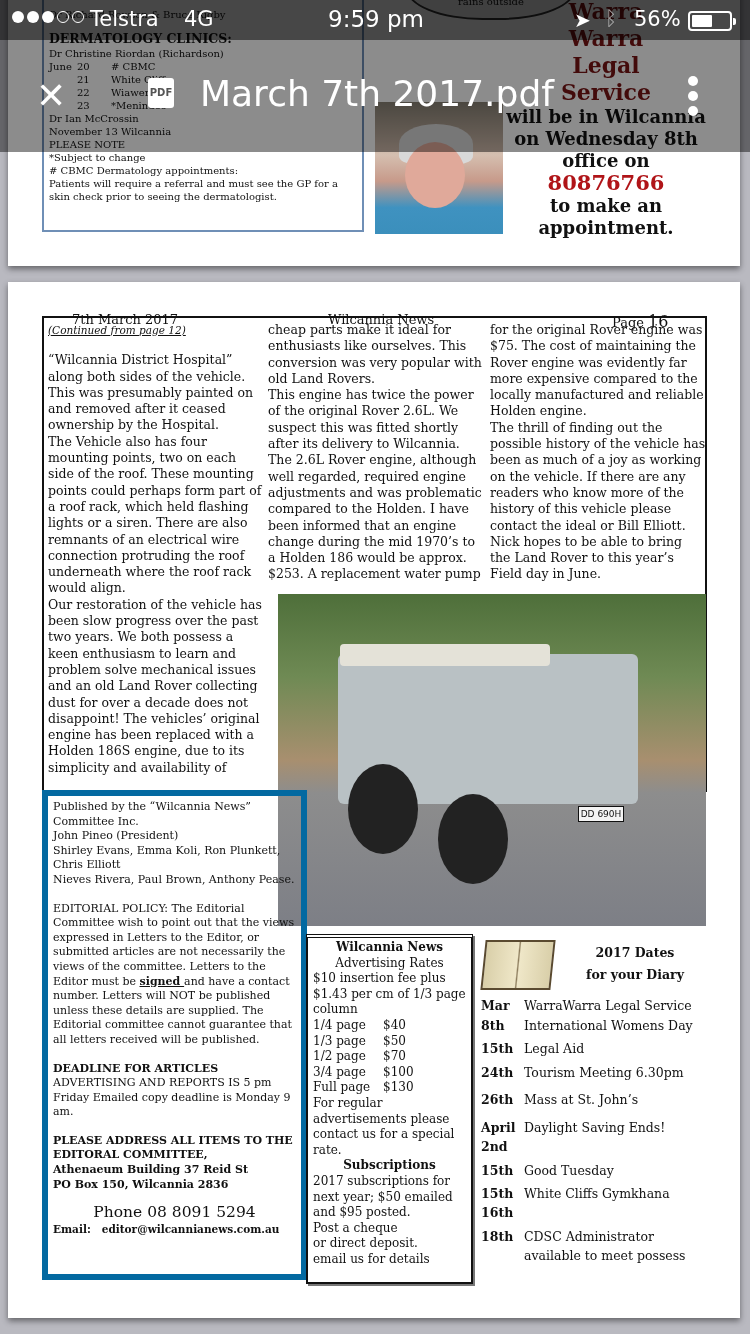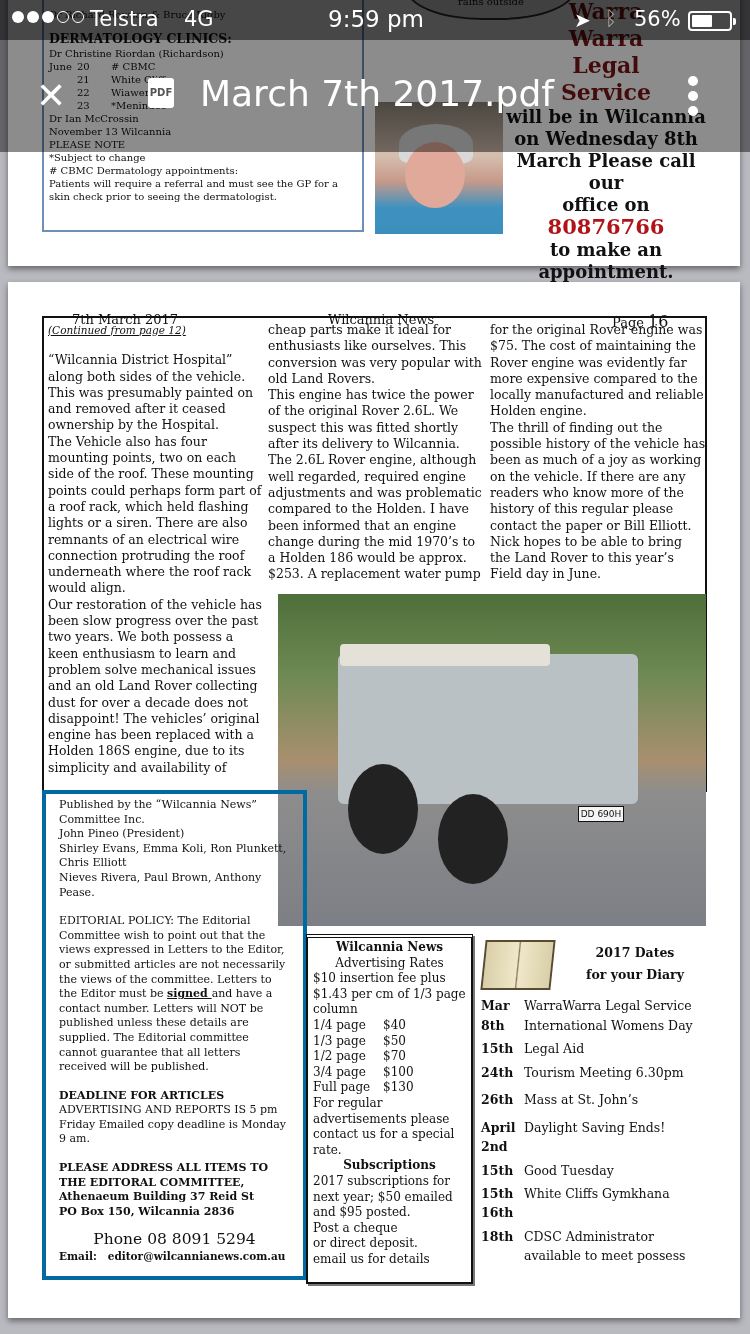--- a/index.html
+++ b/index.html
@@ -29,21 +29,21 @@
   .col { position:absolute; font-size:12.5px; line-height:16.3px; color:#111; }
   .col p { margin:0; }
   .cont { font-style:italic; font-size:10.5px; margin-bottom:14px !important;text-decoration:underline; }
   .photo-rover { position:absolute; left:270px; top:312px; width:428px; height:332px; overflow:hidden;
      background:linear-gradient(180deg,#4e6f3a 0%,#6f8a54 25%,#a88f6f 50%,#8d8d8d 60%,#7d7f86 100%); }
   .rover-body { position:absolute; left:60px; top:60px; width:300px; height:150px; background:#b9c1c4; border-radius:6px; }
   .rover-roof { position:absolute; left:62px; top:50px; width:210px; height:22px; background:#e4e2d8; border-radius:4px; }
   .rover-wheel { position:absolute; width:70px; height:90px; border-radius:50%; background:#222; }
   .rover-plate { position:absolute; left:300px; top:212px; width:44px; height:14px; background:#f4f4f4; border:1px solid #111; font-size:9px; text-align:center; line-height:14px; font-family:"DejaVu Sans", sans-serif; }
 
-  .pub-box { position:absolute; left:34px; top:508px; width:265px; height:490px; border:4px solid #0369a1; box-sizing:border-box; padding:4px 13px; font-size:11px; line-height:14.6px; }
+  .pub-box { position:absolute; left:34px; top:508px; width:265px; height:490px; border:6px solid #0369a1; box-sizing:border-box; padding:4px 5px; font-size:11px; line-height:14.6px; }
   .pub-box p { margin:0; }
   .pub-box .gap { height:14px; }
   .pub-box .bold { font-weight:bold; }
   .pub-box .phone { text-align:center; font-weight:normal; font-size:15.5px; line-height:20px; margin-top:10px; }
   .pub-box .email { font-weight:bold; font-size:10.5px; }
 
   .ad-box { position:absolute; left:298px; top:652px; width:167px; height:350px; border:2px solid #111; border-top:4px double #111; box-sizing:border-box; padding:2px 5px; font-size:12px; line-height:15.6px; box-shadow:2px 2px 0 #777; }
   .ad-box p { margin:0; }
   .ad-box .ctr { text-align:center; }
   .ad-box .bold { font-weight:bold; }
@@ -120,21 +120,20 @@
       <div class="hair"></div>
       <div class="face"></div>
     </div>
   <div class="legal">
     <div class="red">Warra</div>
     <div class="red">Warra</div>
     <div class="red">Legal</div>
     <div class="red">Service</div>
     <div>will be in Wilcannia</div>
     <div>on Wednesday 8th</div>
-    <div>March Please call our</div>
     <div><span>office on</span> <span class="phone">80876766</span></div>
     <div>to make an</div>
     <div>appointment.</div>
   </div>
 </div>
 
 <div class="page serif" id="page2">
   <div class="hdr" style="left:64px">7th March 2017</div>
   <div class="hdr" style="left:320px">Wilcannia News</div>
   <div class="hdr" style="left:604px"><span>Page</span> <span style="font-size:16px">16</span></div>
@@ -147,21 +146,21 @@
     <p>The Vehicle also has four mounting points, two on each side of the roof. These mounting points could perhaps form part of a roof rack, which held flashing lights or a siren. There are also remnants of an electrical wire connection protruding the roof underneath where the roof rack would align.</p>
     <p>Our restoration of the vehicle has been slow progress over the past two years. We both possess a keen enthusiasm to learn and problem solve mechanical issues and an old Land Rover collecting dust for over a decade does not disappoint! The vehicles’ original engine has been replaced with a Holden 186S engine, due to its simplicity and availability of</p>
   </div>
   <div class="col" style="left:260px; top:40px; width:218px;">
     <p>cheap parts make it ideal for enthusiasts like ourselves. This conversion was very popular with old Land Rovers.</p>
     <p>This engine has twice the power of the original Rover 2.6L. We suspect this was fitted shortly after its delivery to Wilcannia.</p>
     <p>The 2.6L Rover engine, although well regarded, required engine adjustments and was problematic compared to the Holden. I have been informed that an engine change during the mid 1970’s to a Holden 186 would be approx. $253. A replacement water pump</p>
   </div>
   <div class="col" style="left:482px; top:40px; width:216px;">
     <p>for the original Rover engine was $75. The cost of maintaining the Rover engine was evidently far more expensive compared to the locally manufactured and reliable Holden engine.</p>
-    <p>The thrill of finding out the possible history of the vehicle has been as much of a joy as working on the vehicle. If there are any readers who know more of the history of this regular please contact the paper or Bill Elliott.</p>
+    <p>The thrill of finding out the possible history of the vehicle has been as much of a joy as working on the vehicle. If there are any readers who know more of the history of this vehicle please contact the ideal or Bill Elliott.</p>
     <p>Nick hopes to be able to bring the Land Rover to this year’s Field day in June.</p>
   </div>
 
   <div class="photo-rover">
     <div class="rover-body"></div>
     <div class="rover-roof"></div>
     <div class="rover-wheel" style="left:70px; top:170px;"></div>
     <div class="rover-wheel" style="left:160px; top:200px;"></div>
     <div class="rover-plate">DD 690H</div>
   </div>

